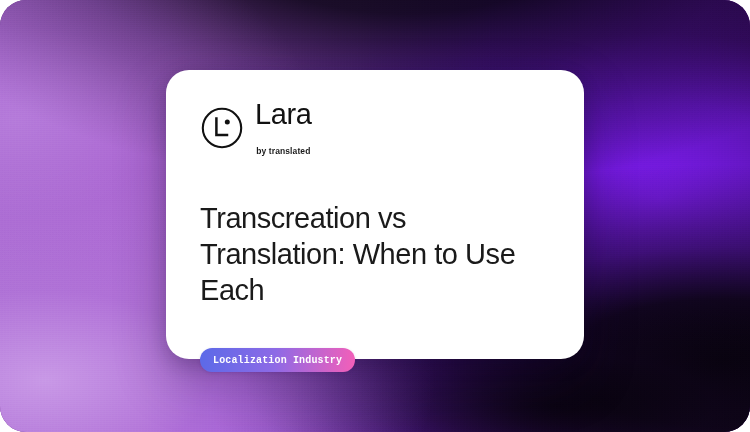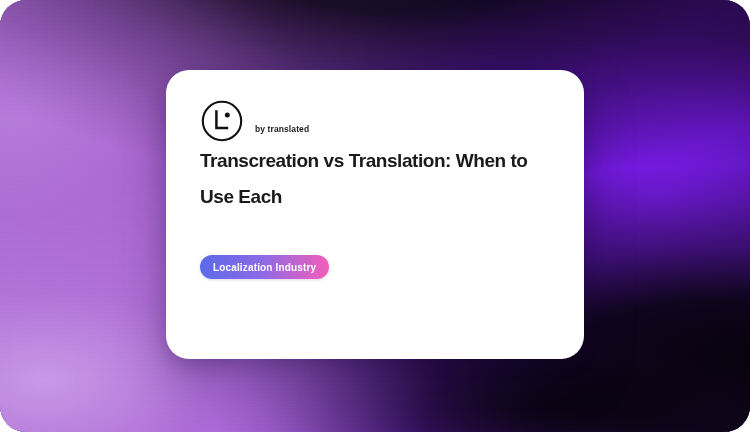--- a/index.html
+++ b/index.html
@@ -128,30 +128,31 @@
     font-weight:600;
     letter-spacing:0.1px;
     color:#1b1b1b;
     margin-top:17px;
     align-self:flex-end;
     padding-right:1px;
   }
 
   
   #headline {
-    font-size:19px;
+    margin-top:43px;
+    font-size:29px;
     line-height:36px;
-    font-weight:700;
+    font-weight:400;
     letter-spacing:-0.45px;
     color:#1a1a1a;
     max-width:360px;
   }
 
   
-  #tags { margin-top:40px; display:flex; gap:8px; flex-wrap:wrap; }
+  #tags { margin-top:40px; display:flex; gap:8px; flex-wrap:wrap;font-family:Liberation Mono, monospace; }
 
   .pill {
     display:inline-flex;
     align-items:center;
     height:24px;
     padding:0 13px;
     border-radius:999px;
     font-size:10px;
     font-weight:600;
     letter-spacing:0.15px;
@@ -178,20 +179,21 @@
   <div id="card">
 
     <div class="brand">
       <svg class="brand-mark" viewBox="0 0 44 44" aria-hidden="true">
         <circle cx="22" cy="22" r="19.2" fill="none" stroke="#111111" stroke-width="2.1"></circle>
         <path d="M16.4 12.6 V29.1 H27.0" fill="none" stroke="#111111" stroke-width="2.5" stroke-linecap="square" stroke-linejoin="miter"></path>
         <circle cx="27.3" cy="16.0" r="2.5" fill="#111111"></circle>
       </svg>
 
       <div class="brand-words">
+        <div class="brand-name">Lara</div>
         <div class="brand-sub">by translated</div>
       </div>
     </div>
 
     <h1 id="headline">Transcreation vs Translation: When to Use Each</h1>
 
     <div id="tags">
       <span class="pill">Localization Industry</span>
     </div>
 

